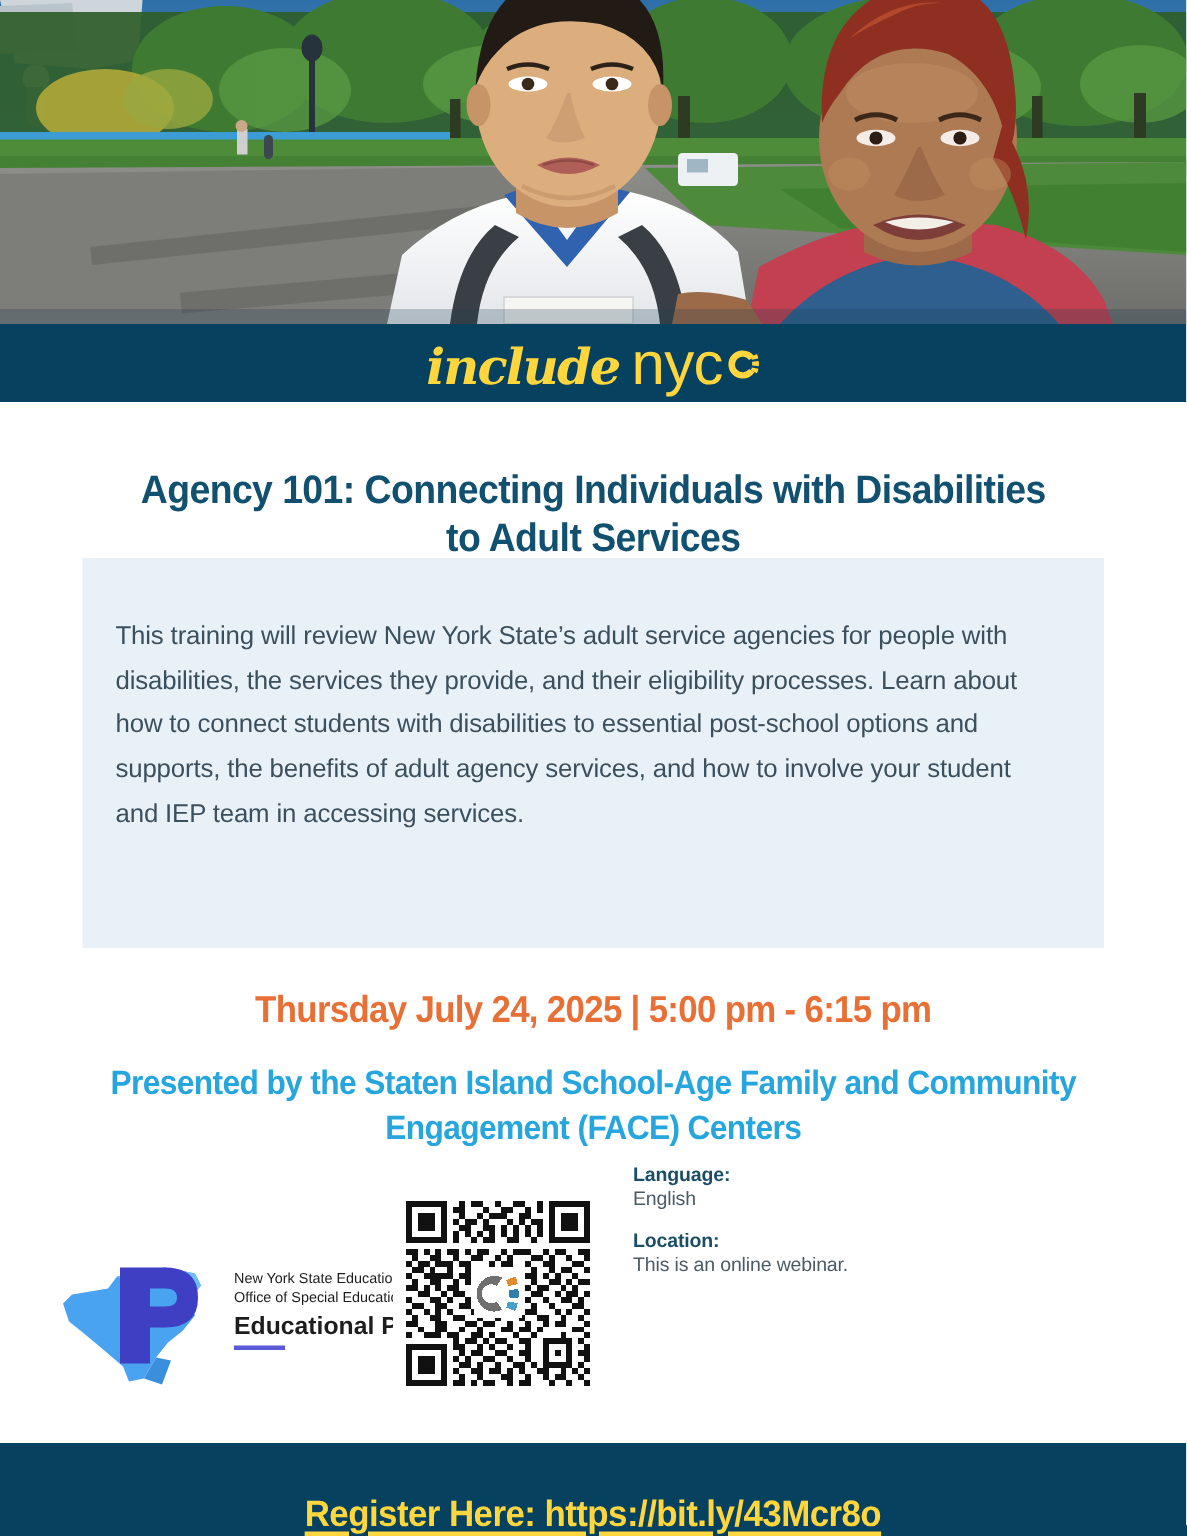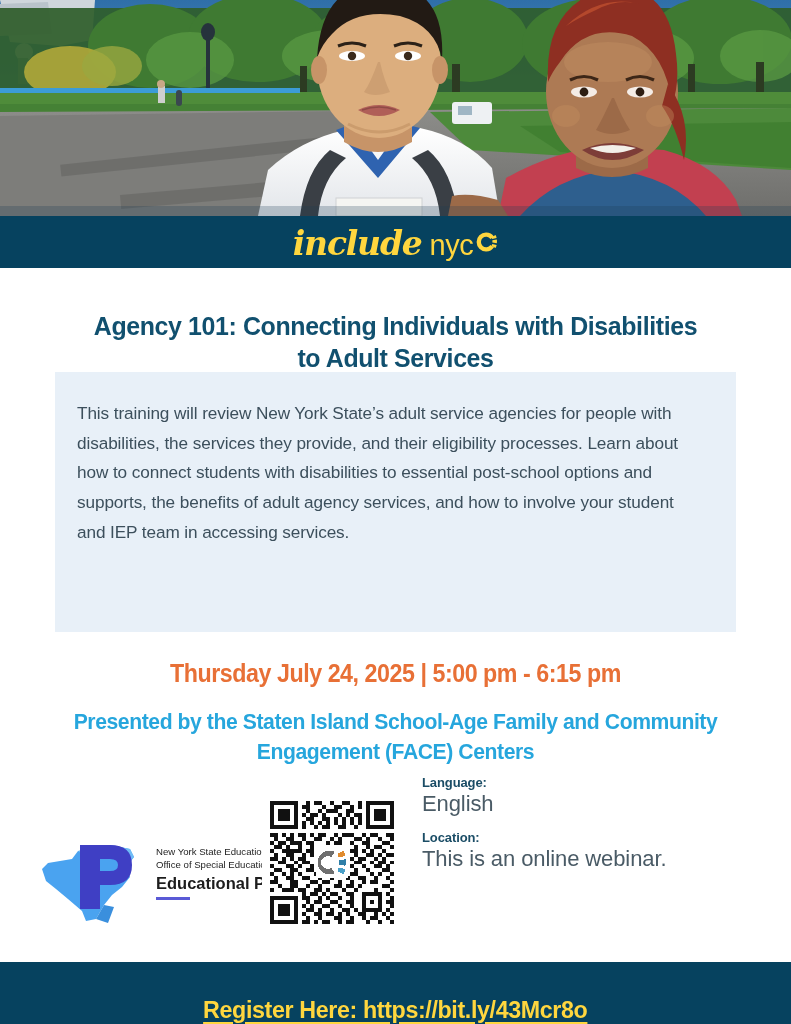--- a/index.html
+++ b/index.html
@@ -52,21 +52,21 @@
     font-weight: bold;
     font-style: italic;
     font-size: 33px;
     letter-spacing: -1.2px;
     color: #ffd63e;
     line-height: 1;
   }
   .logo-nyc {
     font-family: "Liberation Sans", sans-serif;
     font-weight: normal;
-    font-size: 29px;
+    font-size: 40px;
     letter-spacing: -0.5px;
     color: #ffd63e;
     line-height: 1;
     margin-left: 8px;
   }
   .logo-c-mark {
     position: relative;
     width: 24px; height: 24px;
     margin-left: 1px;
     transform: translateY(-1px);
@@ -90,21 +90,21 @@
     transform-origin: center top;
   }
 
   
   .desc-box {
     position: absolute;
     left: 55px; top: 372px;
     width: 681px; height: 260px;
     background: #e8f0f8;
     box-sizing: border-box;
-    padding: 10px 30px 0 22px;
+    padding: 20px 30px 0 22px;
   }
   .desc-body {
     font-family: "Liberation Sans", sans-serif;
     font-size: 17.2px;
     line-height: 1.72;
     color: #3c4f5c;
     letter-spacing: -0.1px;
   }
   .desc-welcome {
     margin-top: 28px;
@@ -171,21 +171,21 @@
     font-family: "Liberation Sans", sans-serif;
     color: #3c4f5c;
   }
   .info-label {
     font-weight: bold;
     font-size: 13px;
     color: #1b4d66;
     letter-spacing: -0.1px;
   }
   .info-value {
-    font-size: 22px;
+    font-size: 13px;
     color: #4a5b66;
     letter-spacing: -0.1px;
     margin-top: 1px;
   }
   .info-group { margin-bottom: 13px; }
   .info-group.last { margin-bottom: 0; margin-top: 7px; }
 
   
   .footer {
     position: absolute;

